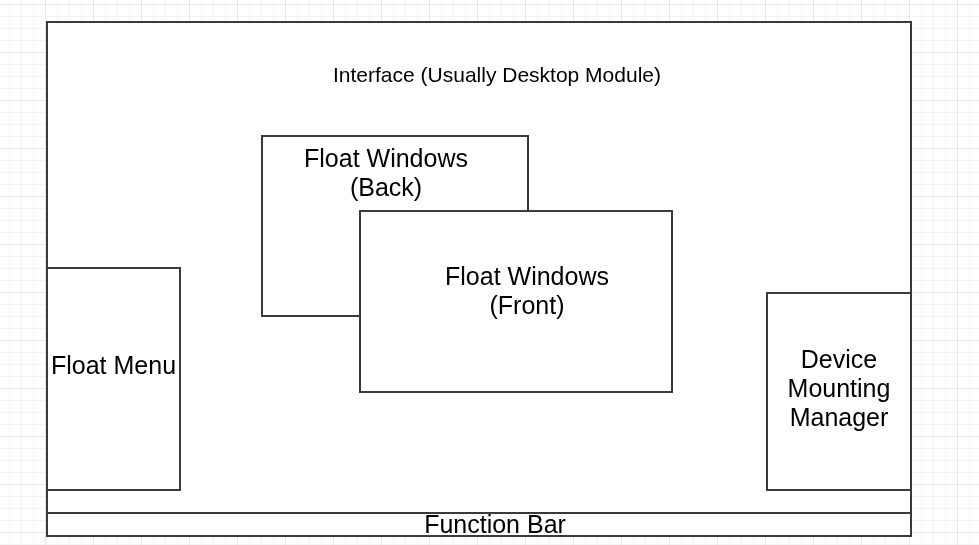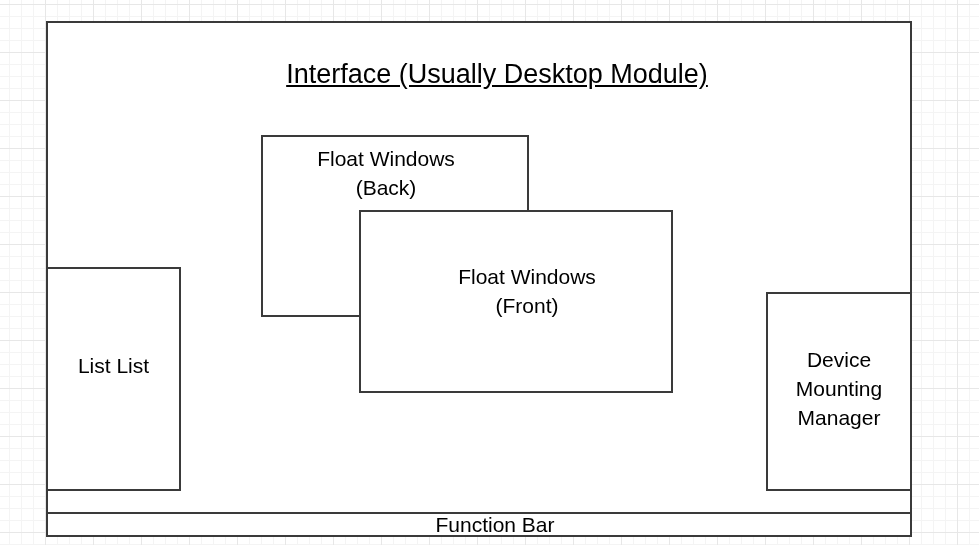--- a/index.html
+++ b/index.html
@@ -27,31 +27,30 @@
   .box {
     position: absolute;
     box-sizing: border-box;
     background: var(--fill);
     border: 2px solid var(--stroke);
     display: flex;
     align-items: center;
     justify-content: center;
     text-align: center;
     color: var(--text);
-    font-size: 21px;
+    font-size: 25px;
     line-height: 29px;
     white-space: pre-line;
   }
   .label {
     position: absolute;
     color: var(--text);
-    font-size: 27px;
+    font-size: 21px;
     line-height: 29px;
     white-space: pre-line;
-    text-decoration: underline;
   }
 
   #interface-box   { left: 46px;  top: 21px;  width: 866px; height: 493px; }
   #interface-title { left: 46px;  top: 60px;  width: 866px; text-align: center; padding-left: 36px; box-sizing: border-box; }
   #float-back      { left: 261px; top: 135px; width: 268px; height: 182px; align-items: flex-start; padding-top: 7px; padding-right: 18px; }
   #float-front     { left: 359px; top: 210px; width: 314px; height: 183px; padding-left: 22px; padding-bottom: 22px; }
   #list-menu       { left: 46px;  top: 267px; width: 135px; height: 224px; padding-bottom: 28px; }
   #device-box      { left: 766px; top: 292px; width: 146px; height: 199px; padding-bottom: 6px; }
   #function-bar    { left: 46px;  top: 489px; width: 866px; height: 25px;  padding-left: 32px; margin-top: 23px; }
 </style>
@@ -68,21 +67,21 @@
     <span>Float Windows
 (Back)</span>
   </div>
 
   <div id="float-front" class="box">
     <span>Float Windows
 (Front)</span>
   </div>
 
   <div id="list-menu" class="box">
-    <span>List List</span>
+    <span>Float Menu</span>
   </div>
 
   <div id="device-box" class="box">
     <span>Device
 Mounting
 Manager</span>
   </div>
 
   <div id="function-bar" class="box">
     <span>Function Bar</span>

